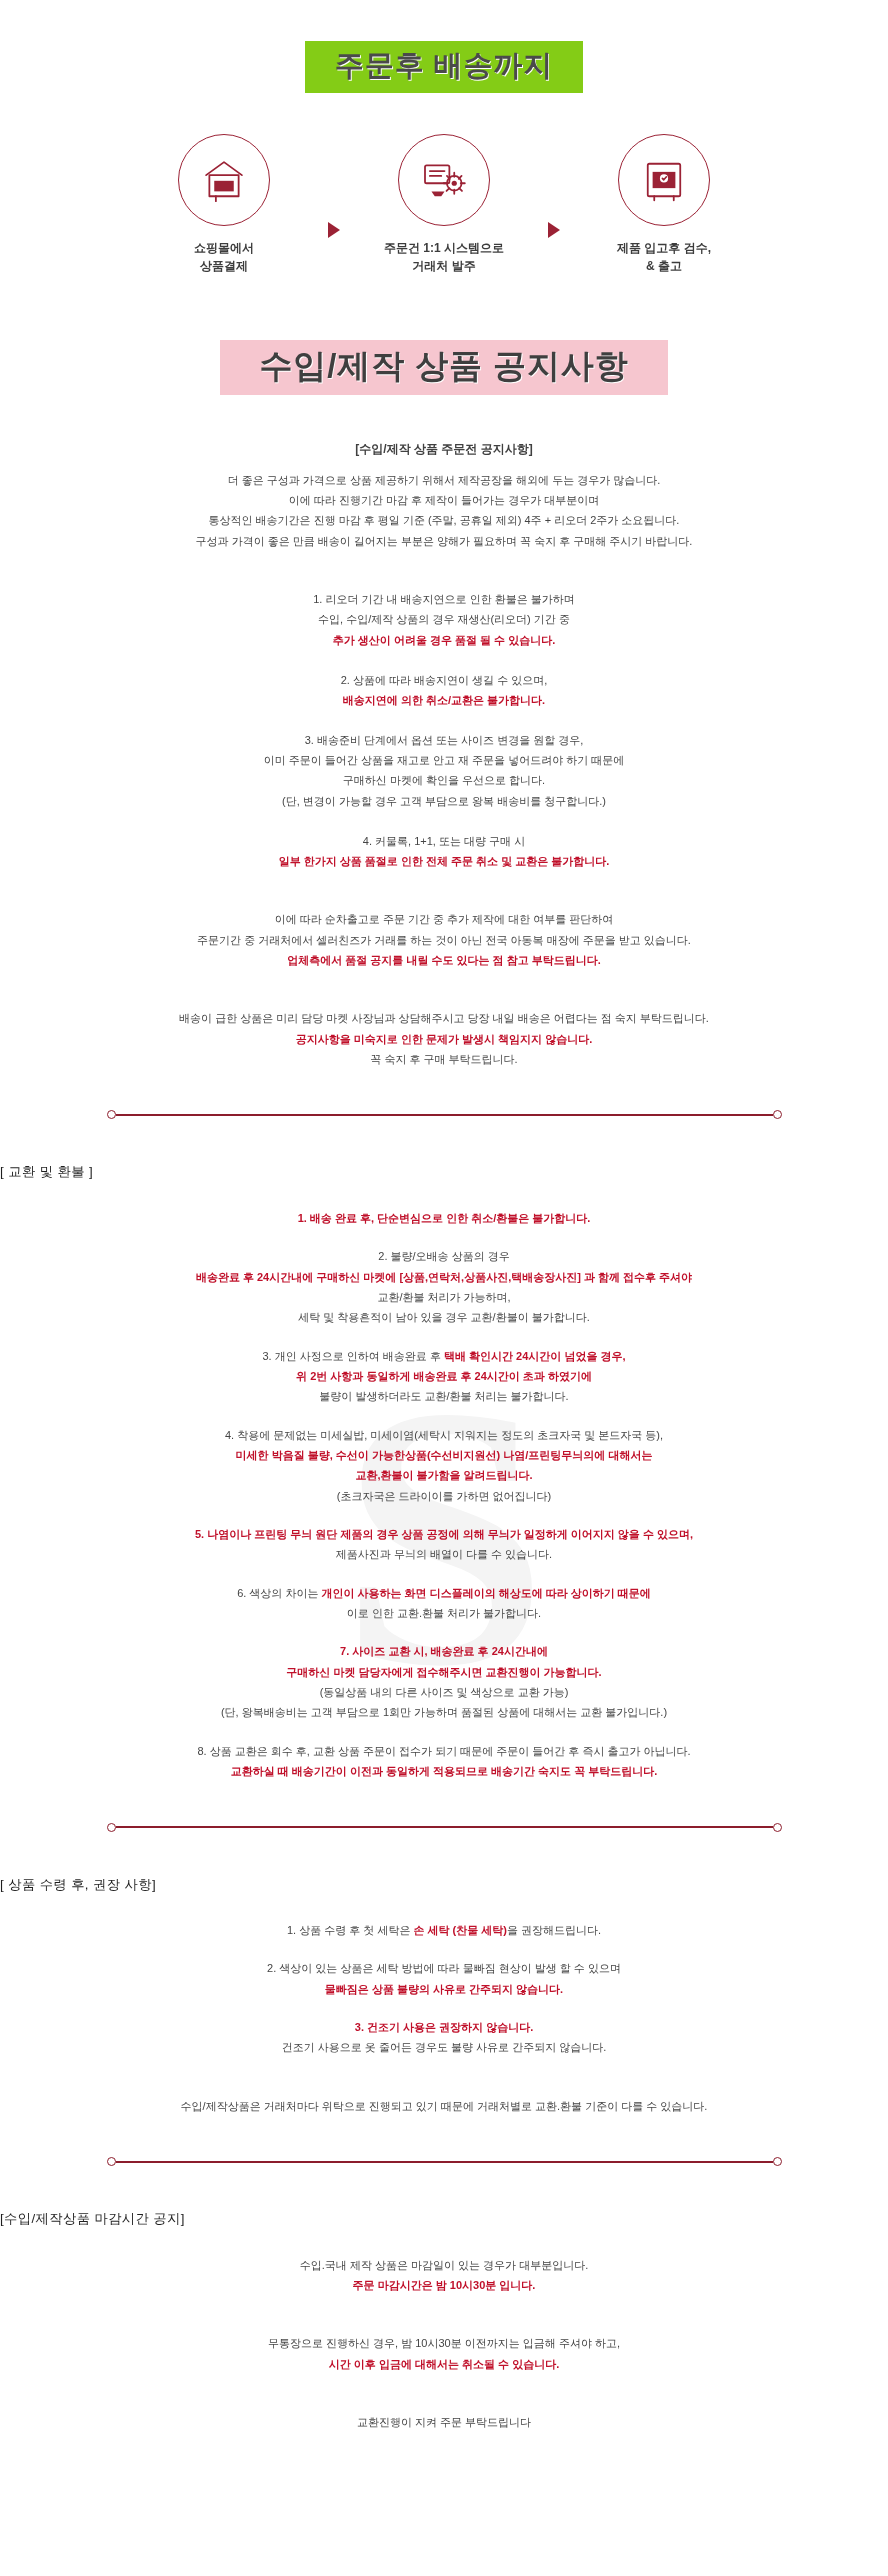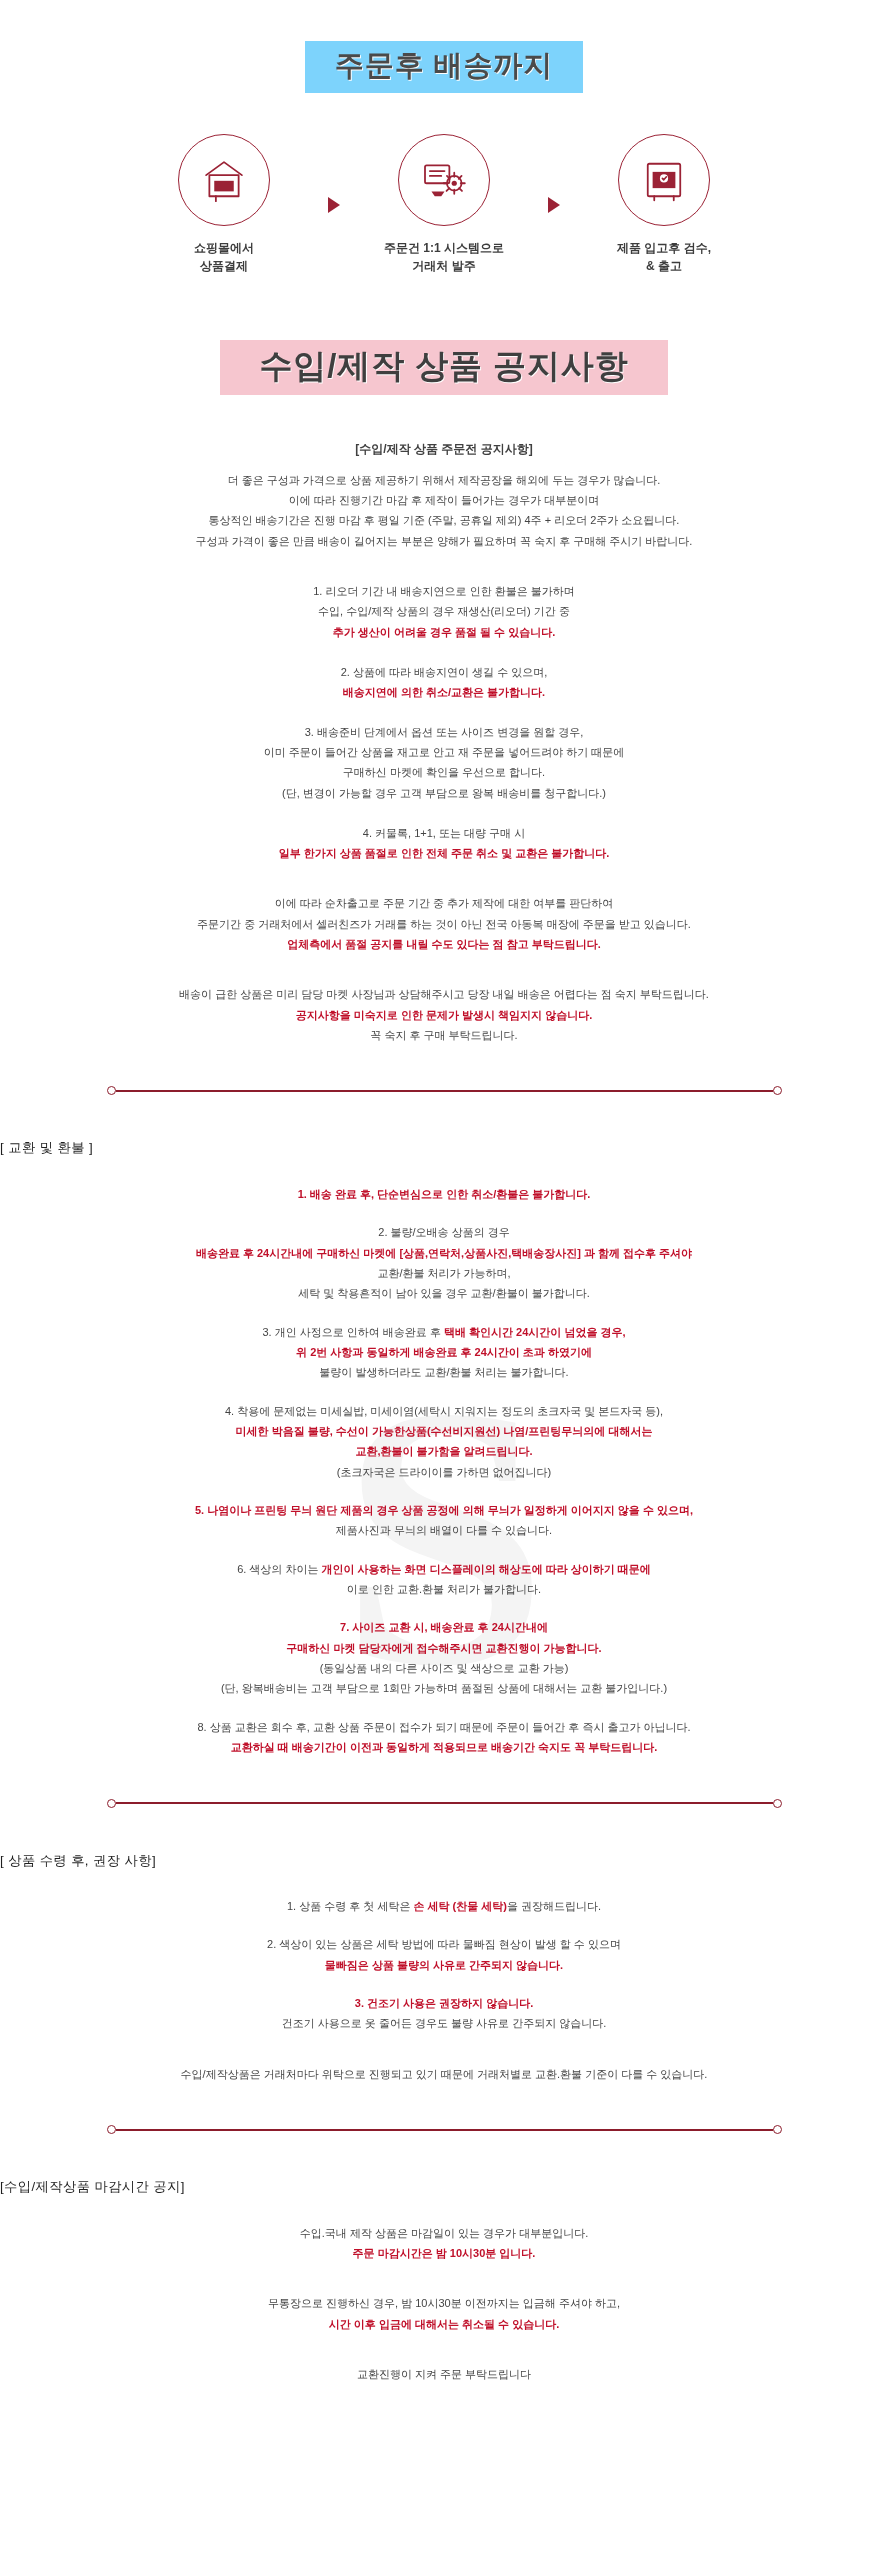--- a/index.html
+++ b/index.html
@@ -12,38 +12,38 @@
   }
   .page{width:888px;position:relative;overflow:hidden;}
 
   
   .sec-order{padding-top:41px;}
   .title-band{
     width:100%;
     display:flex;justify-content:center;
   }
   .title-band .bar{
-    background:#7dd3fc;
+    background:#84cc16;
     padding:5.3px 30px 7px 30px;
     display:inline-block;
   }
   .title-band .bar h1{
     margin:0;
     font-size:29px;
     letter-spacing:0.9px;
     font-weight:bold;
     color:#4a4a4a;
     text-shadow:0.9px 0.9px 0 #ffffff;
   }
 
   .flow{
     margin-top:41px;
     display:flex;
     justify-content:center;
-    align-items:center;
+    align-items:flex-end;
     gap:5px;
   }
   .flow-item{
     width:169px;
     text-align:center;
   }
   .circle{
     width:92px;height:92px;
     border:1.8px solid #9b2235;
     border-radius:50%;
@@ -114,21 +114,21 @@
     color:#444444;
   }
   .block.lead{margin-top:43px;}
   .bhead{
     font-weight:bold;
     color:#404040;
     font-size:12px;
     margin-bottom:9px;
   }
   .sp{margin-top:19.5px;}
-  .sp-lg{margin-top:30px;}
+  .sp-lg{margin-top:38px;}
   .red{color:#c0102a;font-weight:bold;}
 
   
   .divider{
     margin:41px auto;
     width:675px;
     position:relative;
     height:9px;
   }
   .divider .line{

